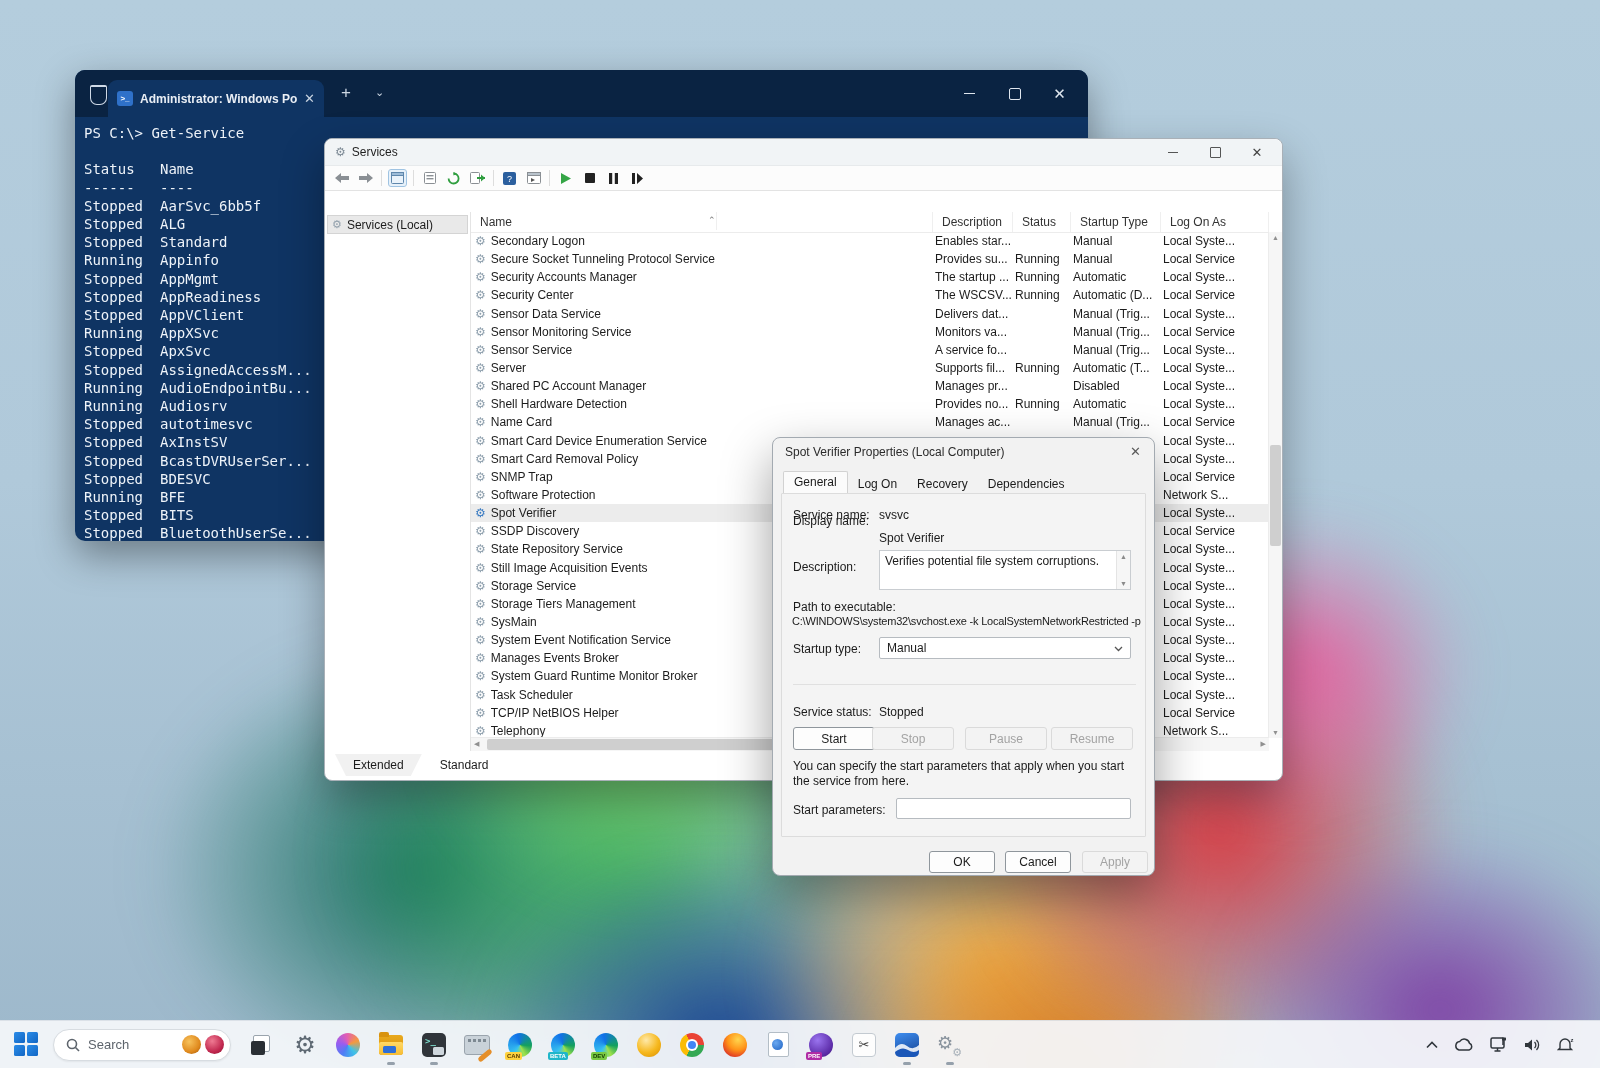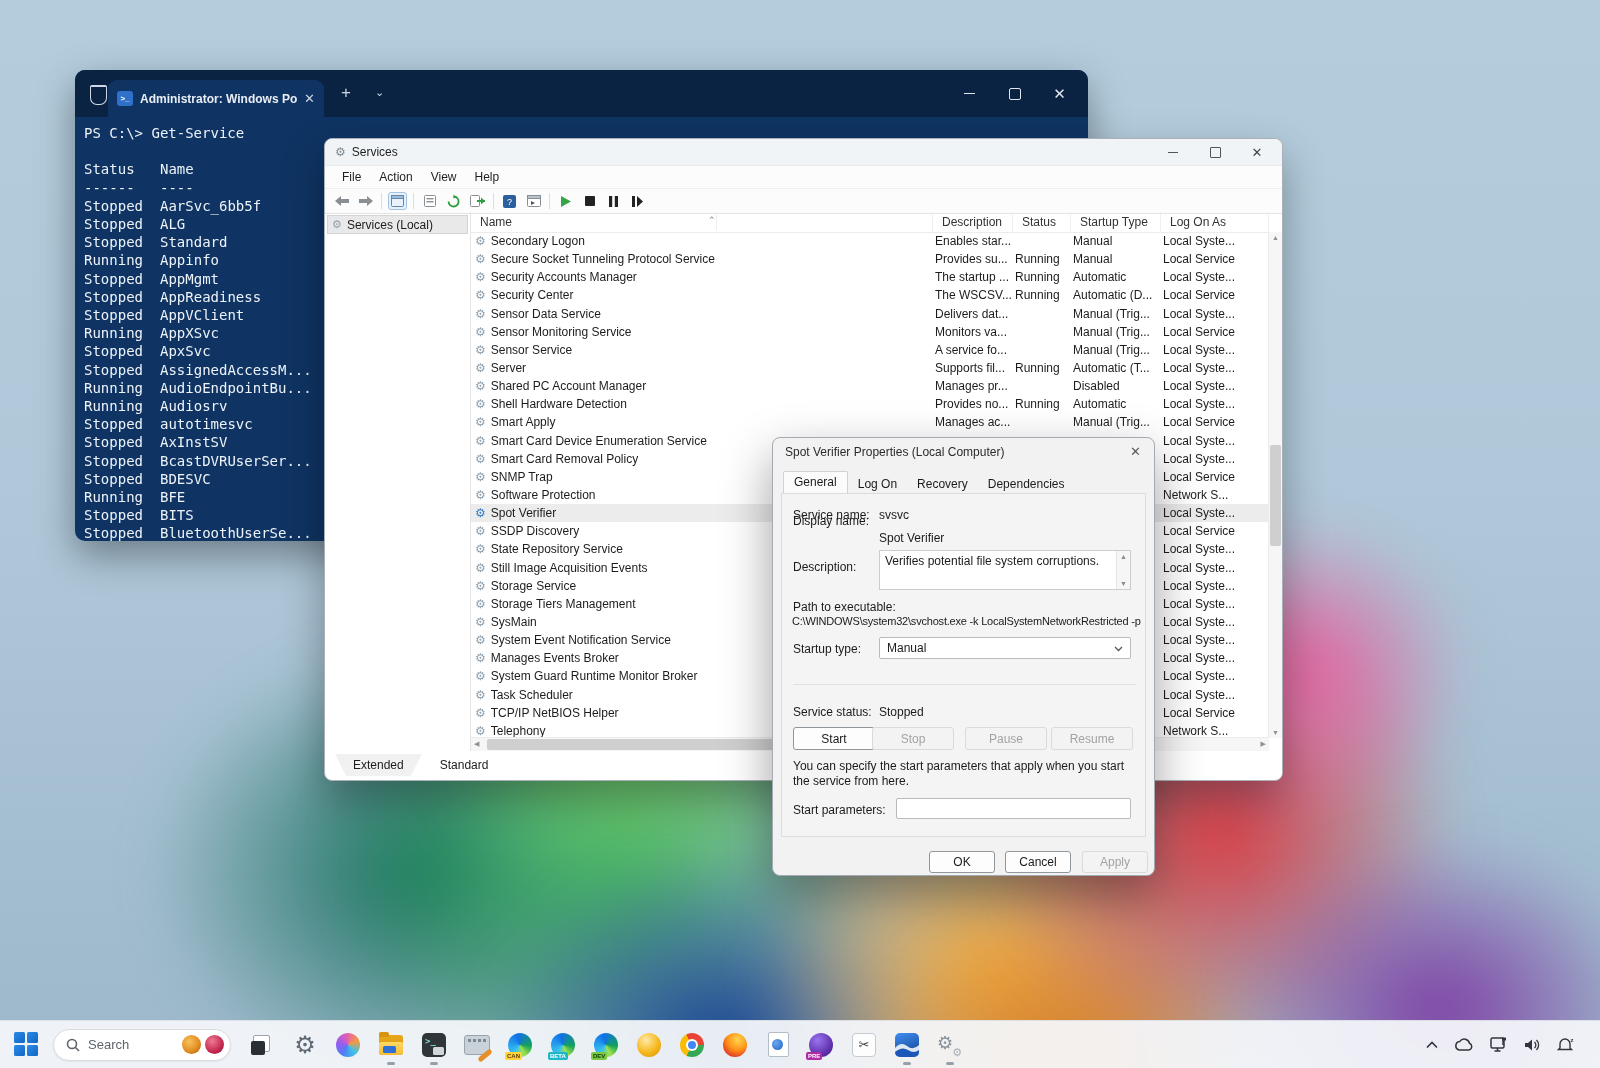--- a/index.html
+++ b/index.html
@@ -223,26 +223,20 @@
     <div class="svc-controls">
       <span class="sc">
           <span class="sg-min"></span>
         </span>
       <span class="sc">
           <span class="sg-max"></span>
         </span>
       <span class="sc sg-x">✕</span>
     </div>
   </div>
-  <div class="svc-menubar">
-    <span class="mitem">File</span>
-    <span class="mitem">Action</span>
-    <span class="mitem">View</span>
-    <span class="mitem">Help</span>
-  </div>
   <div class="svc-toolbar">
     <span class="tbico">
         <svg width="14" height="10">
           <path d="M6 0 L0 5 L6 10 L6 7 L14 7 L14 3 L6 3 Z" fill="#8a8f94"></path>
         </svg>
       </span>
     <span class="tbico">
         <svg width="14" height="10">
           <path d="M8 0 L14 5 L8 10 L8 7 L0 7 L0 3 L8 3 Z" fill="#8a8f94"></path>
         </svg>
@@ -426,21 +420,21 @@
               <span class="nm">Shell Hardware Detection</span>
             </span>
             <span class="c-desc">Provides no...</span>
             <span class="c-status">Running</span>
             <span class="c-startup">Automatic</span>
             <span class="c-logon">Local Syste...</span>
           </div>
           <div class="srow">
             <span class="c-name">
               <span class="gear">⚙</span>
-              <span class="nm">Smart Apply</span>
+              <span class="nm">Name Card</span>
             </span>
             <span class="c-desc">Manages ac...</span>
             <span class="c-status"></span>
             <span class="c-startup">Manual (Trig...</span>
             <span class="c-logon">Local Service</span>
           </div>
           <div class="srow">
             <span class="c-name">
               <span class="gear">⚙</span>
               <span class="nm">Smart Card Device Enumeration Service</span>

